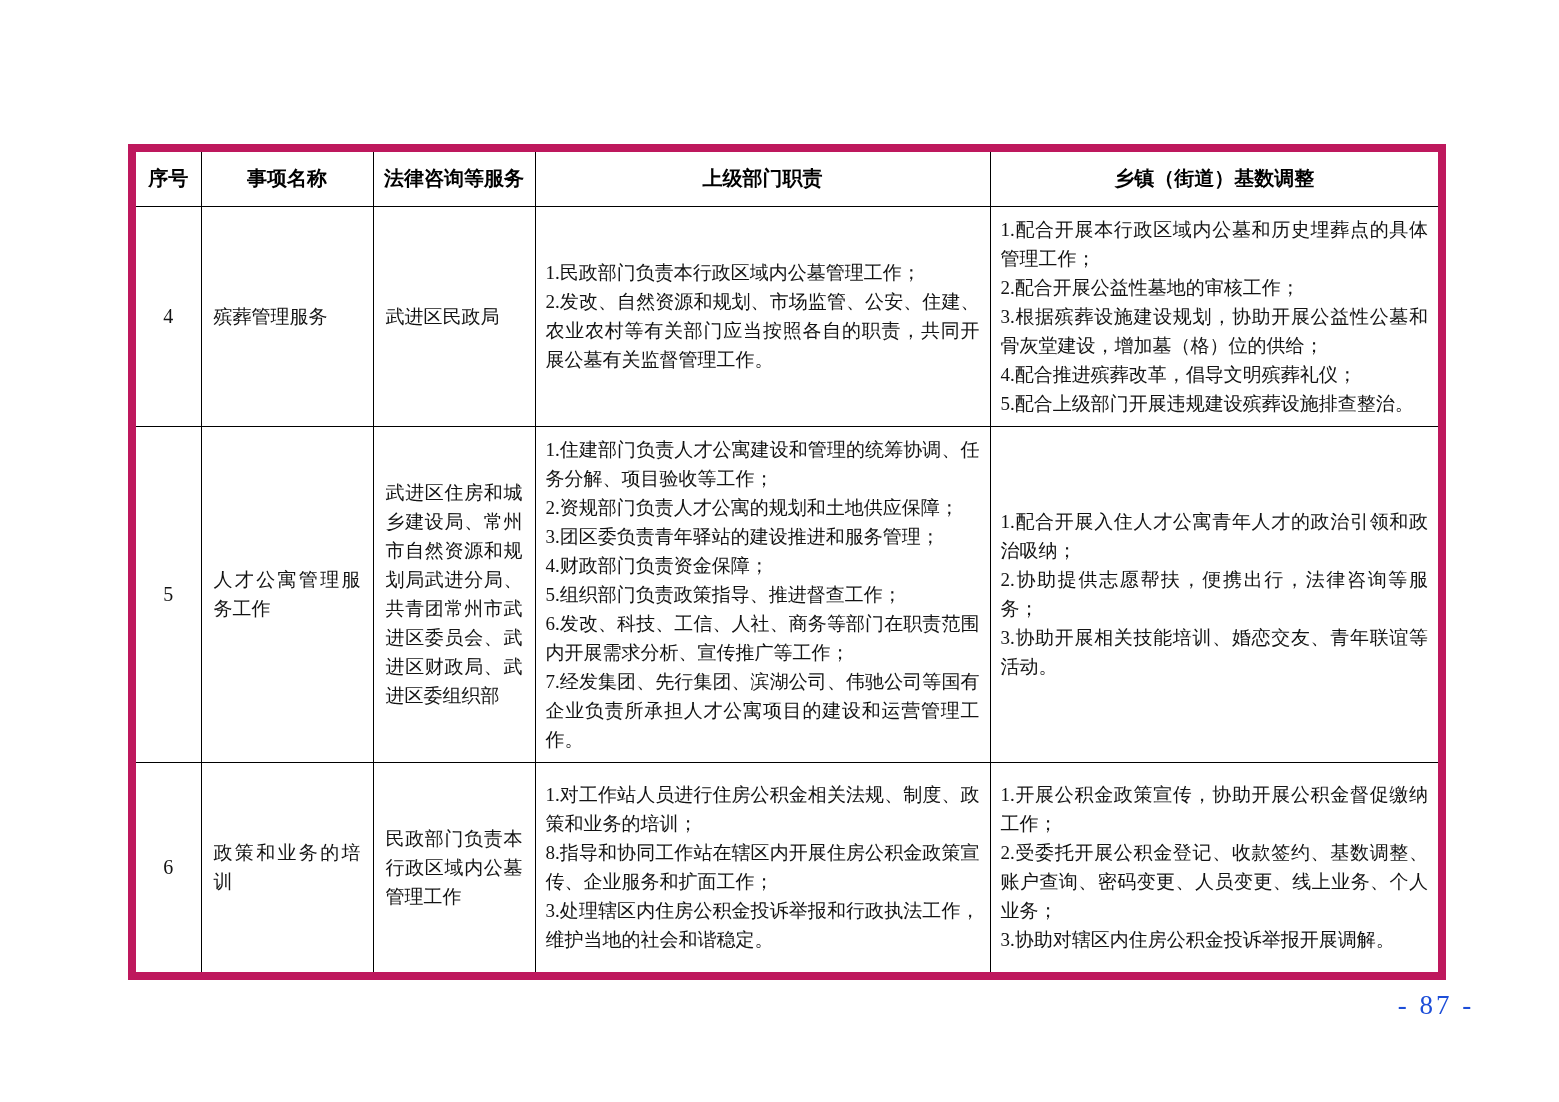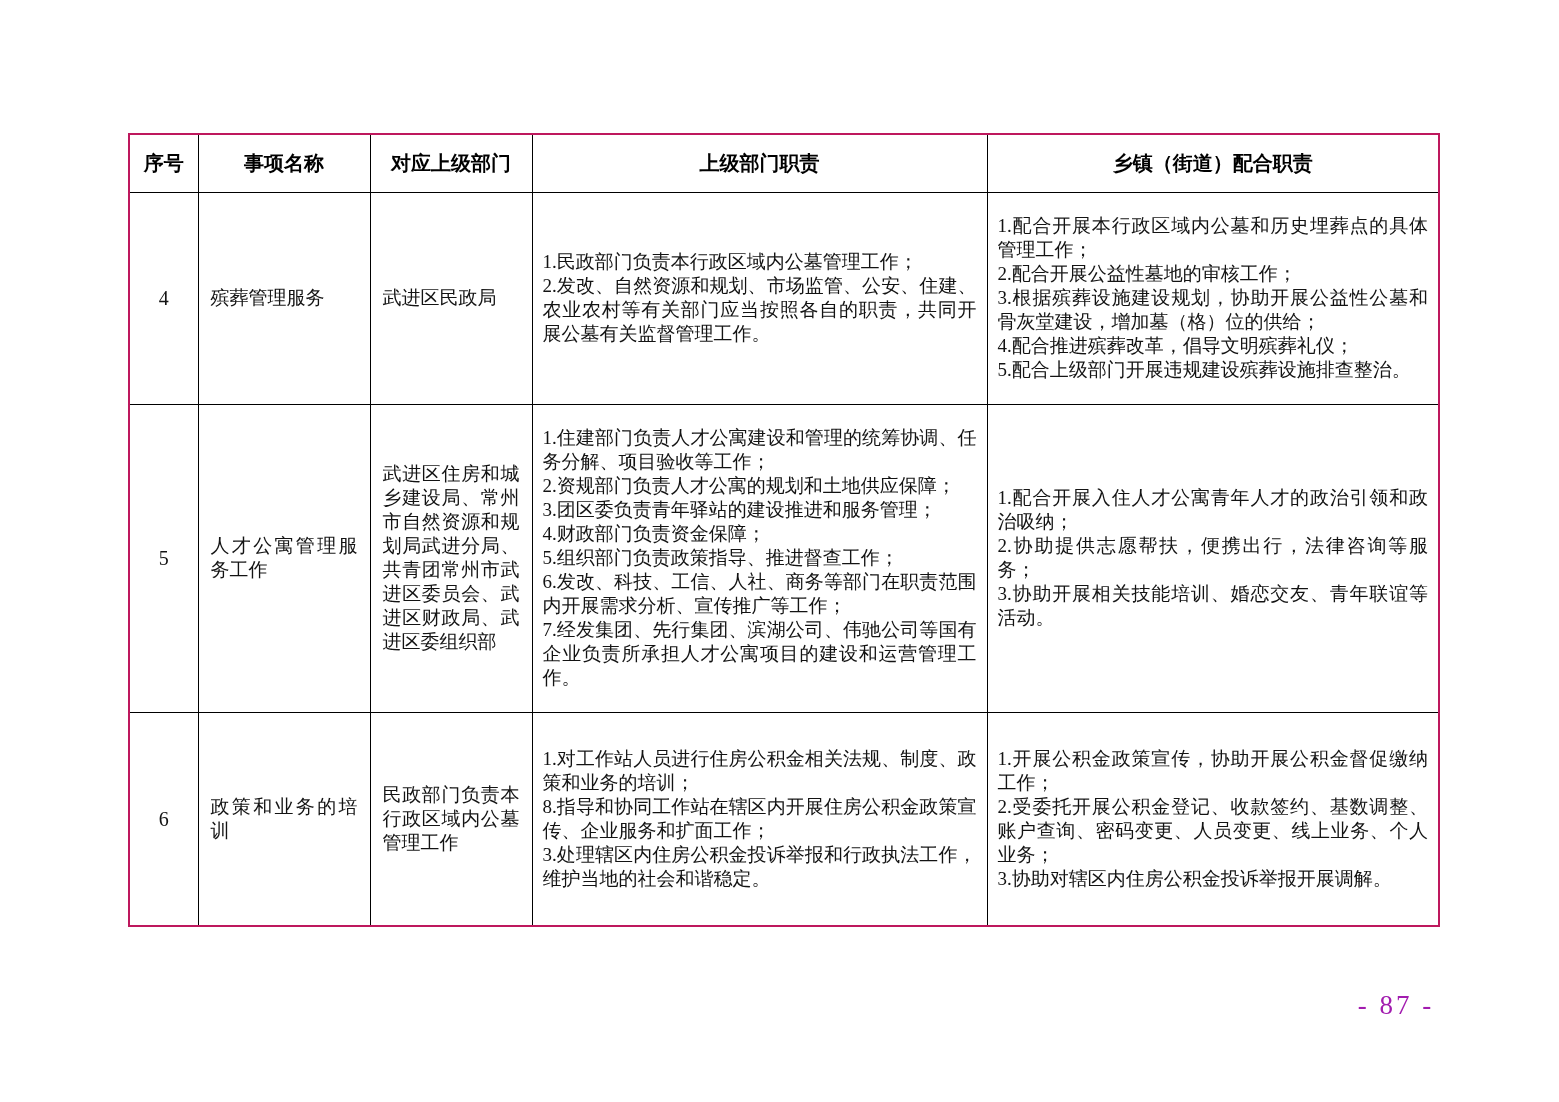--- a/index.html
+++ b/index.html
@@ -8,46 +8,46 @@
     width: 1559px;
     height: 1102px;
     background: #ffffff;
     font-family: "Liberation Serif", "DejaVu Serif", serif;
     color: #131313;
     overflow: hidden;
   }
   table.resp-table {
     position: absolute;
     left: 128px;
-    top: 133px;
+    top: 144px;
     width: 1310px;
     border-collapse: collapse;
     table-layout: fixed;
-    border: 2px solid #be185d;
+    border: 8px solid #be185d;
   }
   .resp-table th, .resp-table td {
     border: 1px solid #000;
     vertical-align: middle;
     box-sizing: border-box;
   }
   .resp-table thead tr { height: 58px; }
   .resp-table tbody tr.row-4 { height: 212px; }
   .resp-table tbody tr.row-5 { height: 308px; }
   .resp-table tbody tr.row-6 { height: 214px; }
   .resp-table th {
     font-family: "Liberation Sans", "DejaVu Sans", sans-serif;
     font-weight: bold;
     font-size: 20px;
     text-align: center;
     color: #000;
     padding: 0 4px;
   }
   .resp-table td {
     font-size: 19px;
-    line-height: 24px;
+    line-height: 29px;
     padding: 8px 10px;
   }
   td.seq-cell {
     text-align: center;
     font-size: 20px;
     padding: 0;
   }
   td.name-cell, td.dept-cell {
     text-align: justify;
     text-justify: inter-character;
@@ -55,50 +55,50 @@
     padding: 25px 12px;
   }
   td.duties-cell {
     white-space: pre-line;
     text-align: justify;
     text-justify: inter-character;
     text-align-last: left;
   }
   .page-number {
     position: absolute;
-    left: 1348px;
+    left: 1388px;
     top: 990px;
     width: 96px;
     text-align: center;
     font-size: 27px;
     letter-spacing: 3px;
-    color: #a21caf;
+    color: #1d4ed8;
     font-family: "Liberation Serif", "DejaVu Serif", serif;
   }
 </style>
 </head>
 <body>
 
 <div class="page">
 
   <table class="resp-table">
     <colgroup>
       <col style="width:69px">
       <col style="width:172px">
       <col style="width:162px">
       <col style="width:455px">
       <col style="width:452px">
     </colgroup>
     <thead>
       <tr>
         <th>序号</th>
         <th>事项名称</th>
-        <th>对应上级部门</th>
+        <th>法律咨询等服务</th>
         <th>上级部门职责</th>
-        <th>乡镇（街道）配合职责</th>
+        <th>乡镇（街道）基数调整</th>
       </tr>
     </thead>
     <tbody>
       <tr class="row-4">
         <td class="seq-cell">4</td>
         <td class="name-cell">殡葬管理服务</td>
         <td class="dept-cell">武进区民政局</td>
         <td class="duties-cell">1.民政部门负责本行政区域内公墓管理工作；
 2.发改、自然资源和规划、市场监管、公安、住建、农业农村等有关部门应当按照各自的职责，共同开展公墓有关监督管理工作。</td>
         <td class="duties-cell">1.配合开展本行政区域内公墓和历史埋葬点的具体管理工作；

